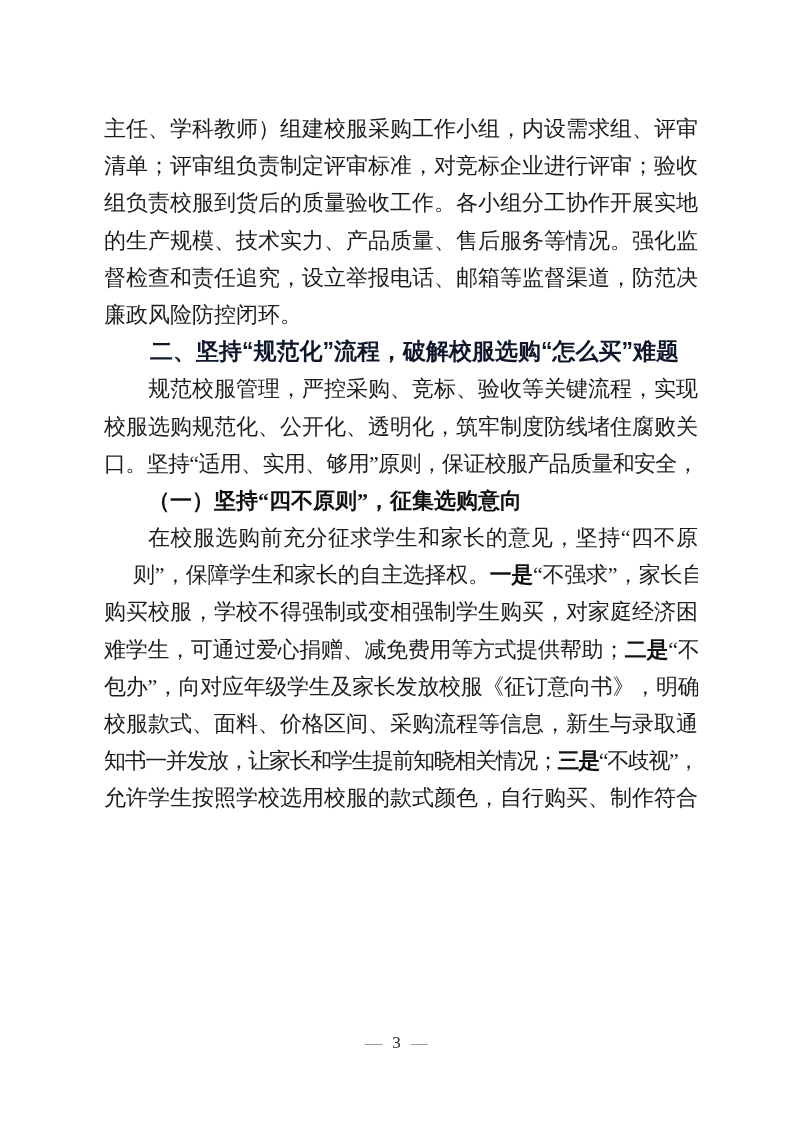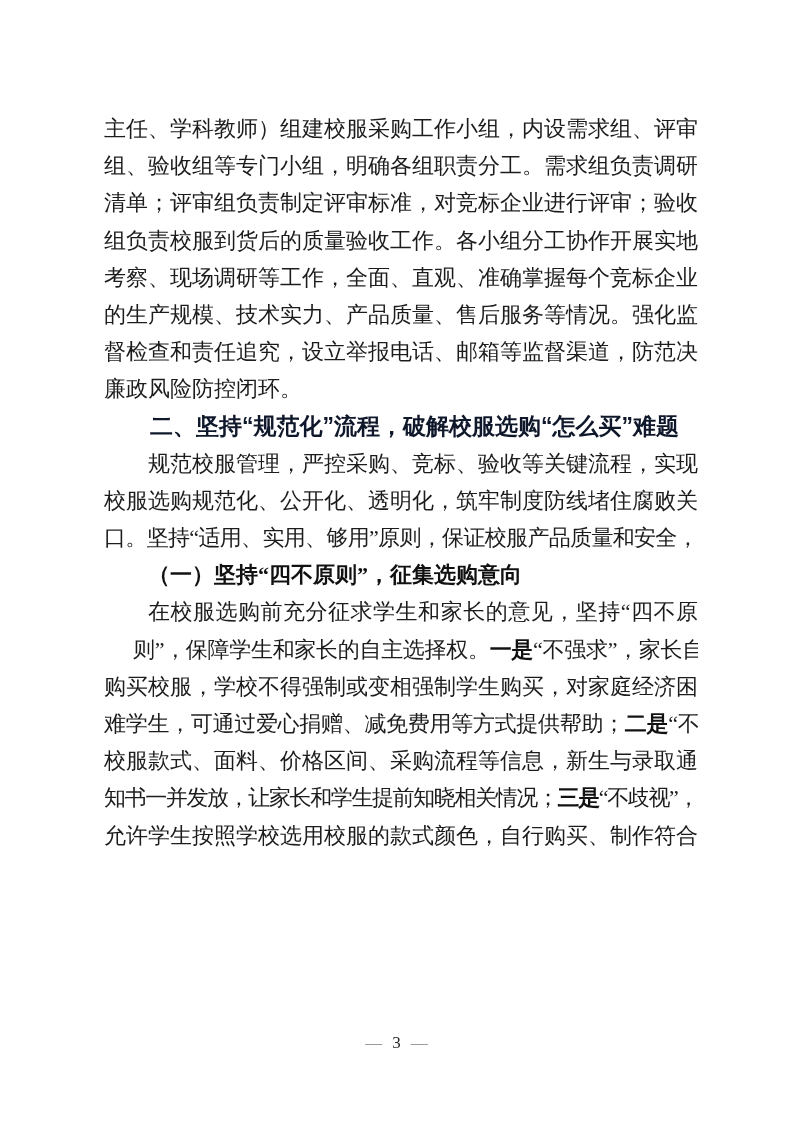--- a/index.html
+++ b/index.html
@@ -72,36 +72,35 @@
     padding: 0 10px;
     color: #2a2a2a;
   }
 </style>
 </head>
 <body>
 
 <div class="page">
   <div class="content">
       <div class="line body"><span>主任、学科教师）组建校服采购工作小组，内设需求组、评审</span></div>
-      <div class="line body"><span>组、验收组等专门小组，明确各组职责分工。需求组负责调研</span></div>
       <div class="line body"><span>清单；评审组负责制定评审标准，对竞标企业进行评审；验收</span></div>
       <div class="line body"><span>组负责校服到货后的质量验收工作。各小组分工协作开展实地</span></div>
-      <div class="line body"><span>考察、现场调研等工作，全面、直观、准确掌握每个竞标企业</span></div>
       <div class="line body"><span>的生产规模、技术实力、产品质量、售后服务等情况。强化监</span></div>
       <div class="line body"><span>督检查和责任追究，设立举报电话、邮箱等监督渠道，防范决</span></div>
       <div class="line body nj"><span>廉政风险防控闭环。</span></div>
       <div class="line h1 nj ind"><span>二、坚持“规范化”流程，破解校服选购“怎么买”难题</span></div>
       <div class="line body ind"><span>规范校服管理，严控采购、竞标、验收等关键流程，实现</span></div>
       <div class="line body"><span>校服选购规范化、公开化、透明化，筑牢制度防线堵住腐败关</span></div>
       <div class="line body" style="letter-spacing: -0.7px;"><span>口。坚持“适用、实用、够用”原则，保证校服产品质量和安全，</span></div>
       <div class="line h2 nj ind"><span>（一）坚持“四不原则”，征集选购意向</span></div>
       <div class="line body ind"><span>在校服选购前充分征求学生和家长的意见，坚持“四不原</span></div>
       <div class="line body" style="letter-spacing: -0.3px; margin-left: 29px;"><span>则”，保障学生和家长的自主选择权。</span><span class="b">一是</span><span>“不强求”，家长自愿</span></div>
       <div class="line body"><span>购买校服，学校不得强制或变相强制学生购买，对家庭经济困</span></div>
       <div class="line body" style="letter-spacing: -0.3px;"><span>难学生，可通过爱心捐赠、减免费用等方式提供帮助；</span><span class="b">二是</span><span>“不</span></div>
+      <div class="line body" style="letter-spacing: -0.3px;"><span>包办”，向对应年级学生及家长发放校服《征订意向书》，明确</span></div>
       <div class="line body"><span>校服款式、面料、价格区间、采购流程等信息，新生与录取通</span></div>
       <div class="line body" style="letter-spacing: -1.4px;"><span>知书一并发放，让家长和学生提前知晓相关情况；</span><span class="b">三是</span><span>“不歧视”，</span></div>
       <div class="line body"><span>允许学生按照学校选用校服的款式颜色，自行购买、制作符合</span></div>
     </div>
   <div class="pagenum">
     <span class="dash">—</span><span class="num">3</span><span class="dash">—</span>
   </div>
 </div>
 
 </body></html>

